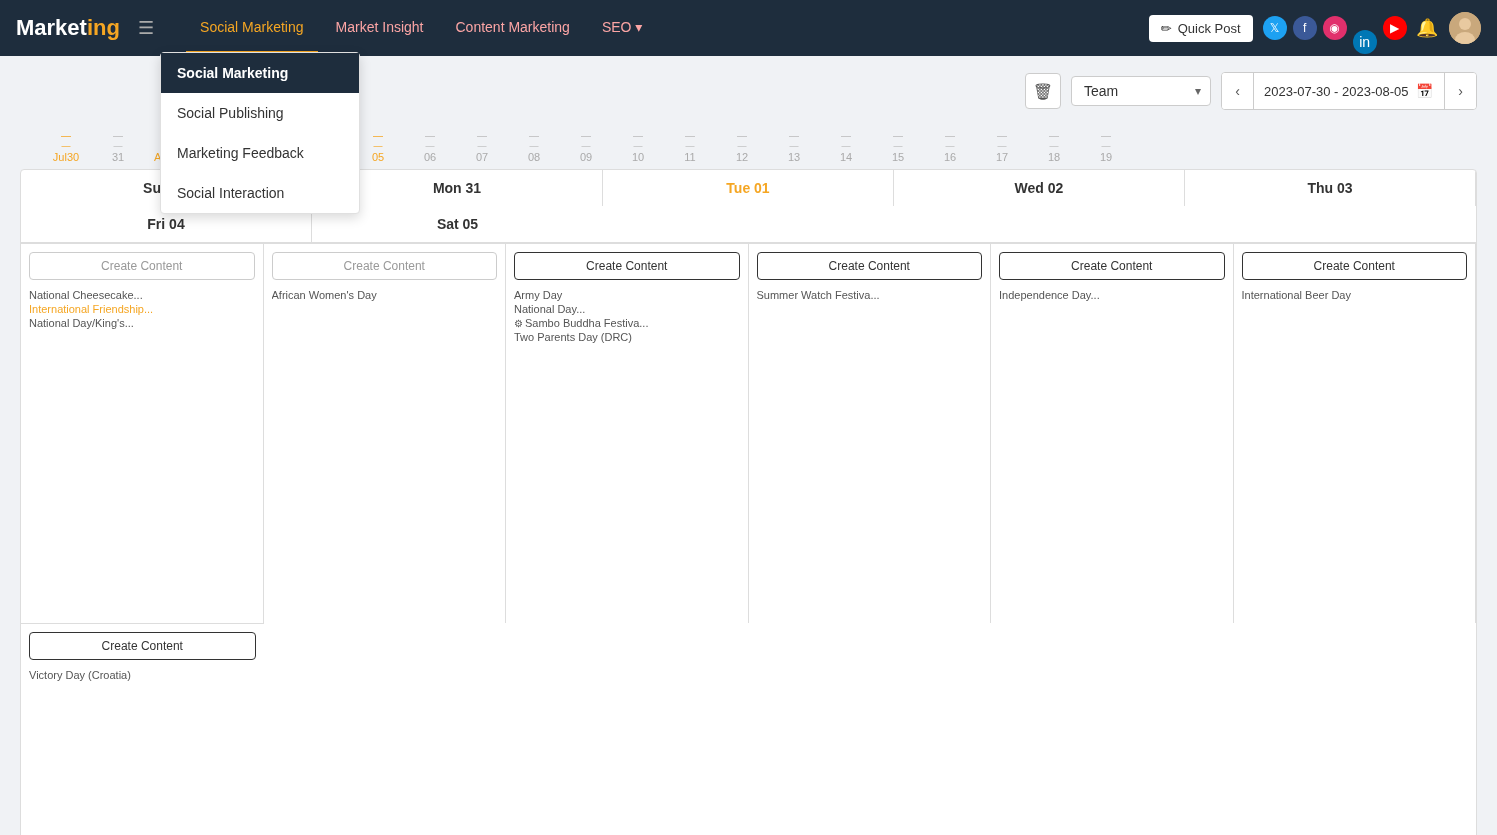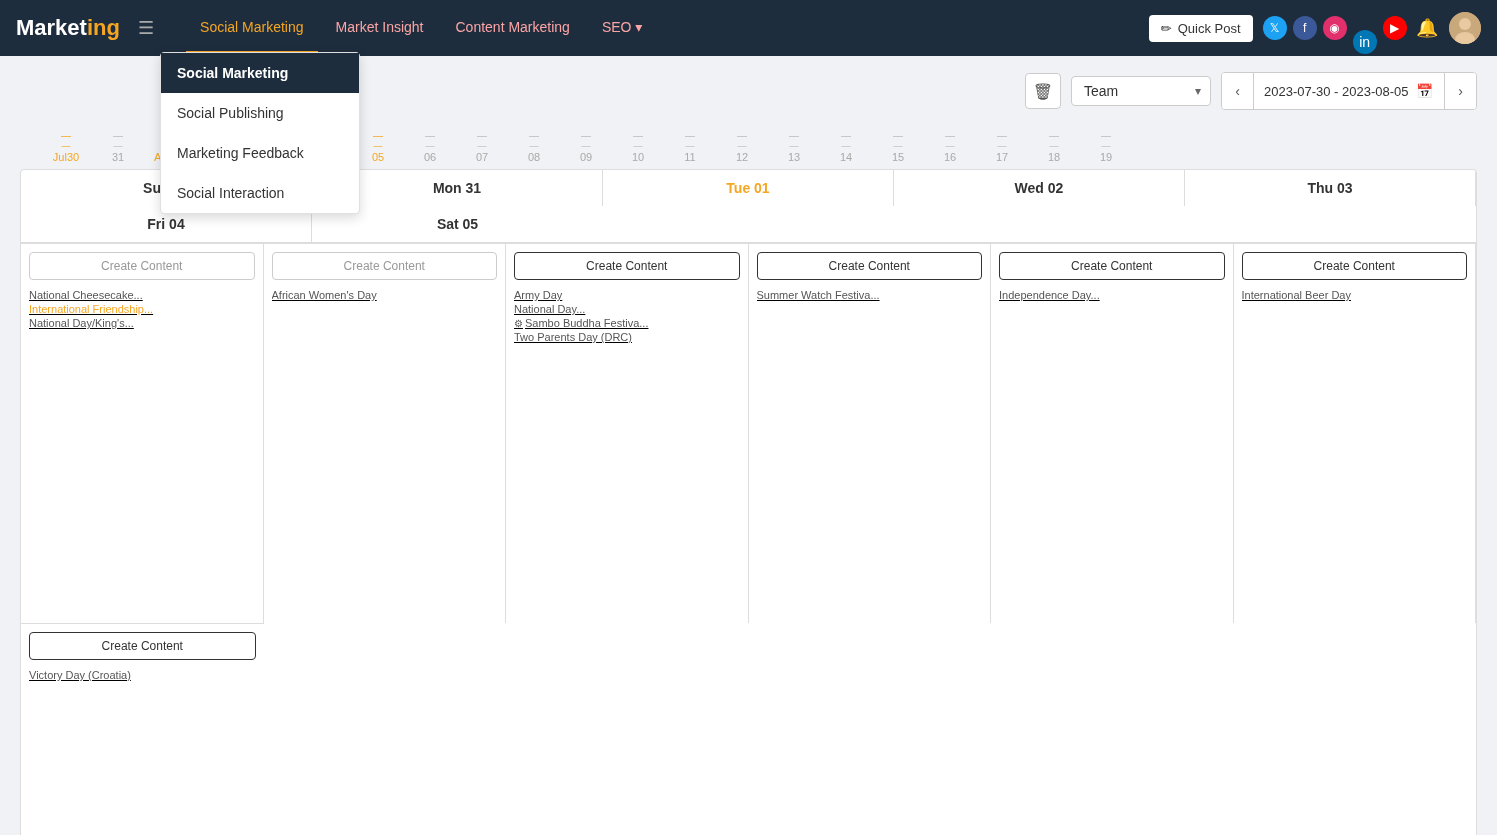--- a/index.html
+++ b/index.html
@@ -275,21 +275,20 @@
     }
     .create-content-btn.active {
       background: #fff;
       border: 1px solid #333;
       color: #333;
       font-weight: 500;
     }
 
     .event-list {
       margin-top: 4px;
-      text-decoration: underline;
     }
     .event-item {
       font-size: 11px;
       color: #555;
       padding: 1px 0;
       white-space: nowrap;
       overflow: hidden;
       text-overflow: ellipsis;
     }
     .event-item.highlight { color: #f5a623; }

